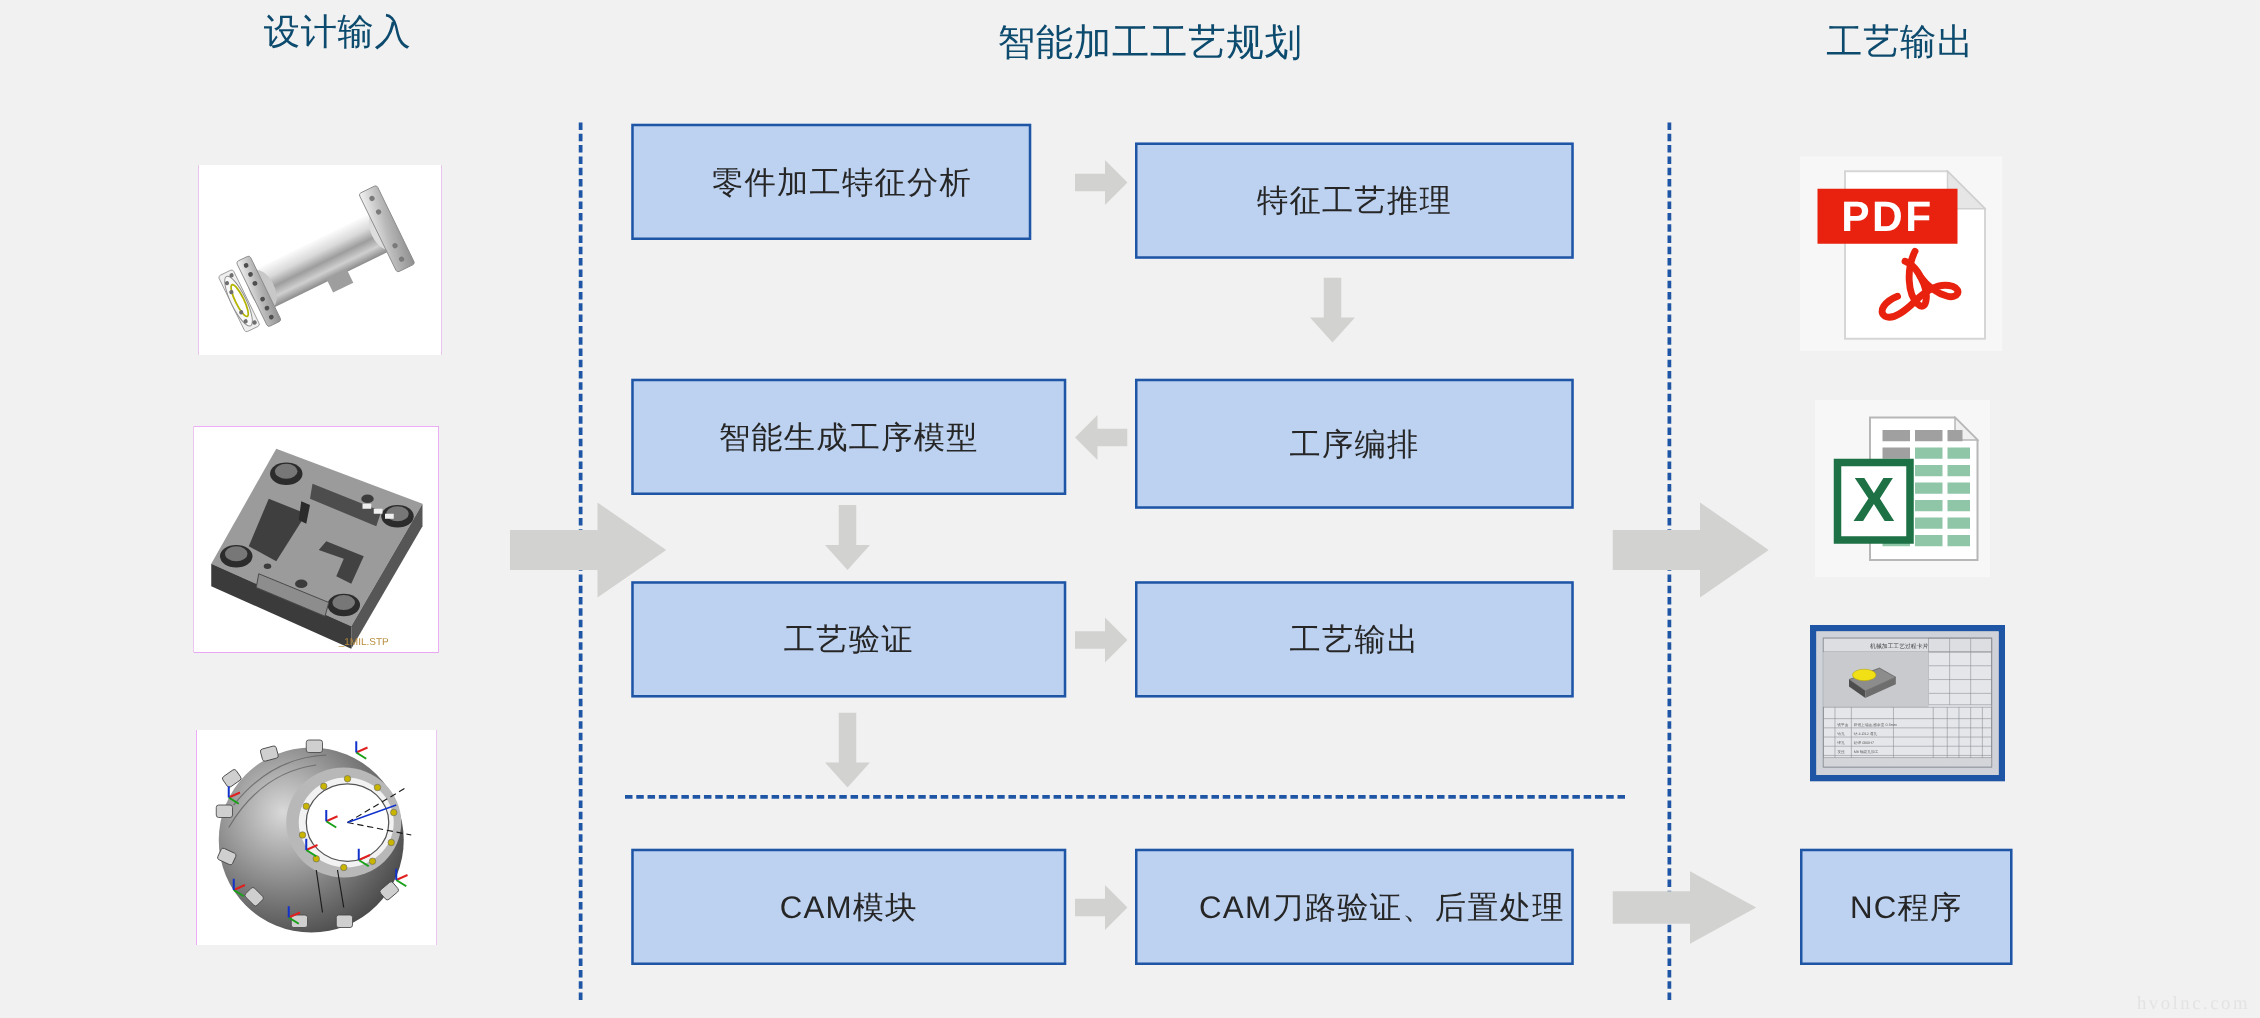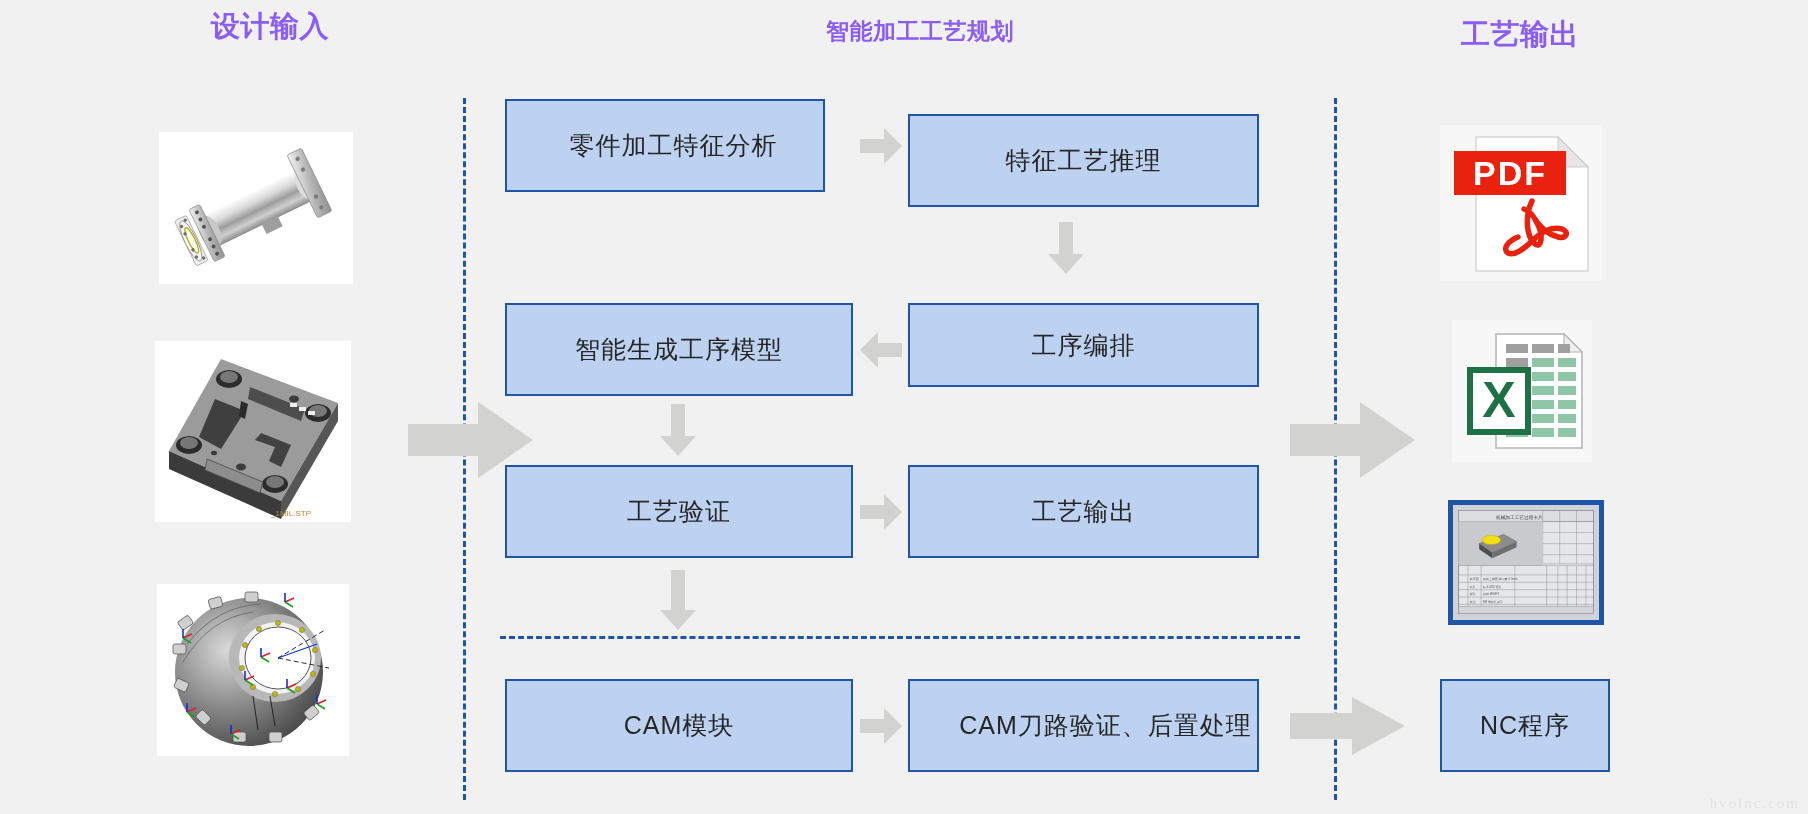--- a/index.html
+++ b/index.html
@@ -18,28 +18,28 @@
   #stage {
     position: absolute;
     inset: 0;
     background: #f1f1f1;
   }
 
   
   .col-title {
     position: absolute;
     text-align: center;
-    font-weight: bold;
-    color: #8b5cf6;
+    font-weight: normal;
+    color: #0c4a6e;
     line-height: 1.15;
     letter-spacing: .5px;
   }
   #title-left  { left: 90px;  top: 10px;  width: 360px; font-size: 29px; }
   #title-left .sub { display: block; font-size: 27px; margin-top: 4px; }
-  #title-center{ left: 600px; top: 18px; width: 640px; font-size: 23px; }
+  #title-center{ left: 600px; top: 18px; width: 640px; font-size: 30px; }
   #title-right { left: 1370px;top: 18px; width: 300px; font-size: 29px; }
 
   
   .vdash {
     position: absolute;
     width: 0;
     border-left: 3px dashed #1f55a5;
   }
   .hdash {
     position: absolute;
@@ -125,21 +125,21 @@
   </div>
 
   <div class="pbox" style="left:908px; top:114px; width:351px; height:93px;">
     <span>特征工艺推理</span>
   </div>
 
   <div class="pbox" style="left:505px; top:303px; width:348px; height:93px;">
     <span>智能生成工序模型</span>
   </div>
 
-  <div class="pbox" style="left:908px; top:303px; width:351px; height:84px;">
+  <div class="pbox" style="left:908px; top:303px; width:351px; height:104px;">
     <span>工序编排</span>
   </div>
 
   <div class="pbox" style="left:505px; top:465px; width:348px; height:93px;">
     <span>工艺验证</span>
   </div>
 
   <div class="pbox" style="left:908px; top:465px; width:351px; height:93px;">
     <span>工艺输出</span>
   </div>

